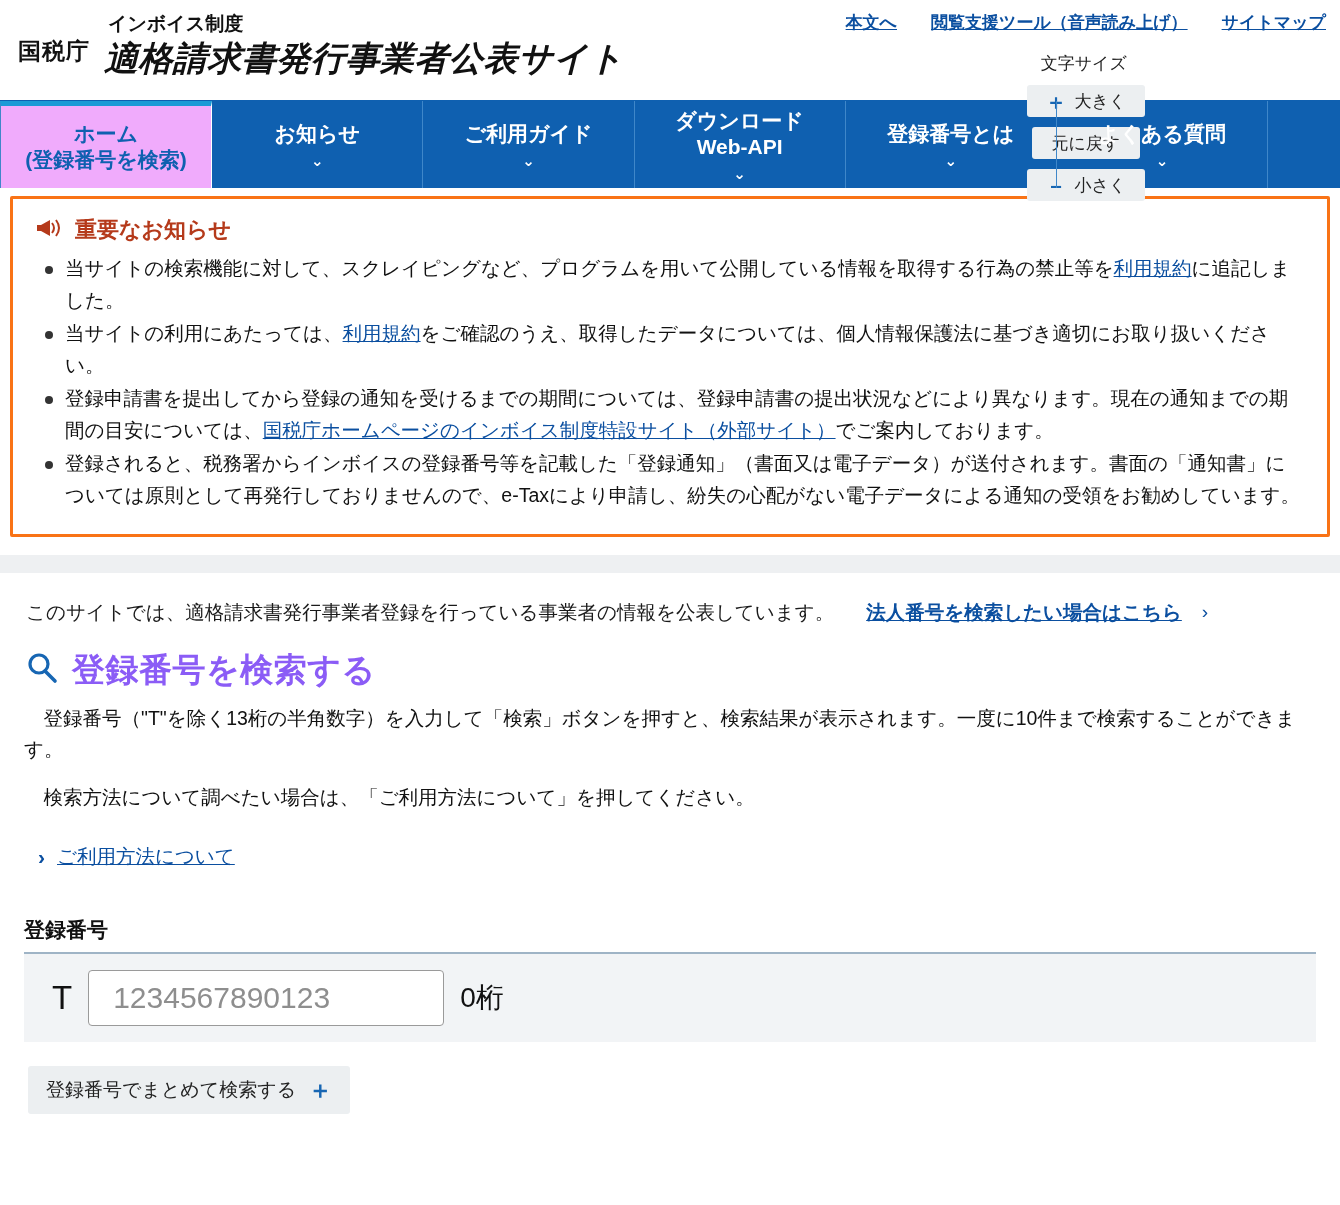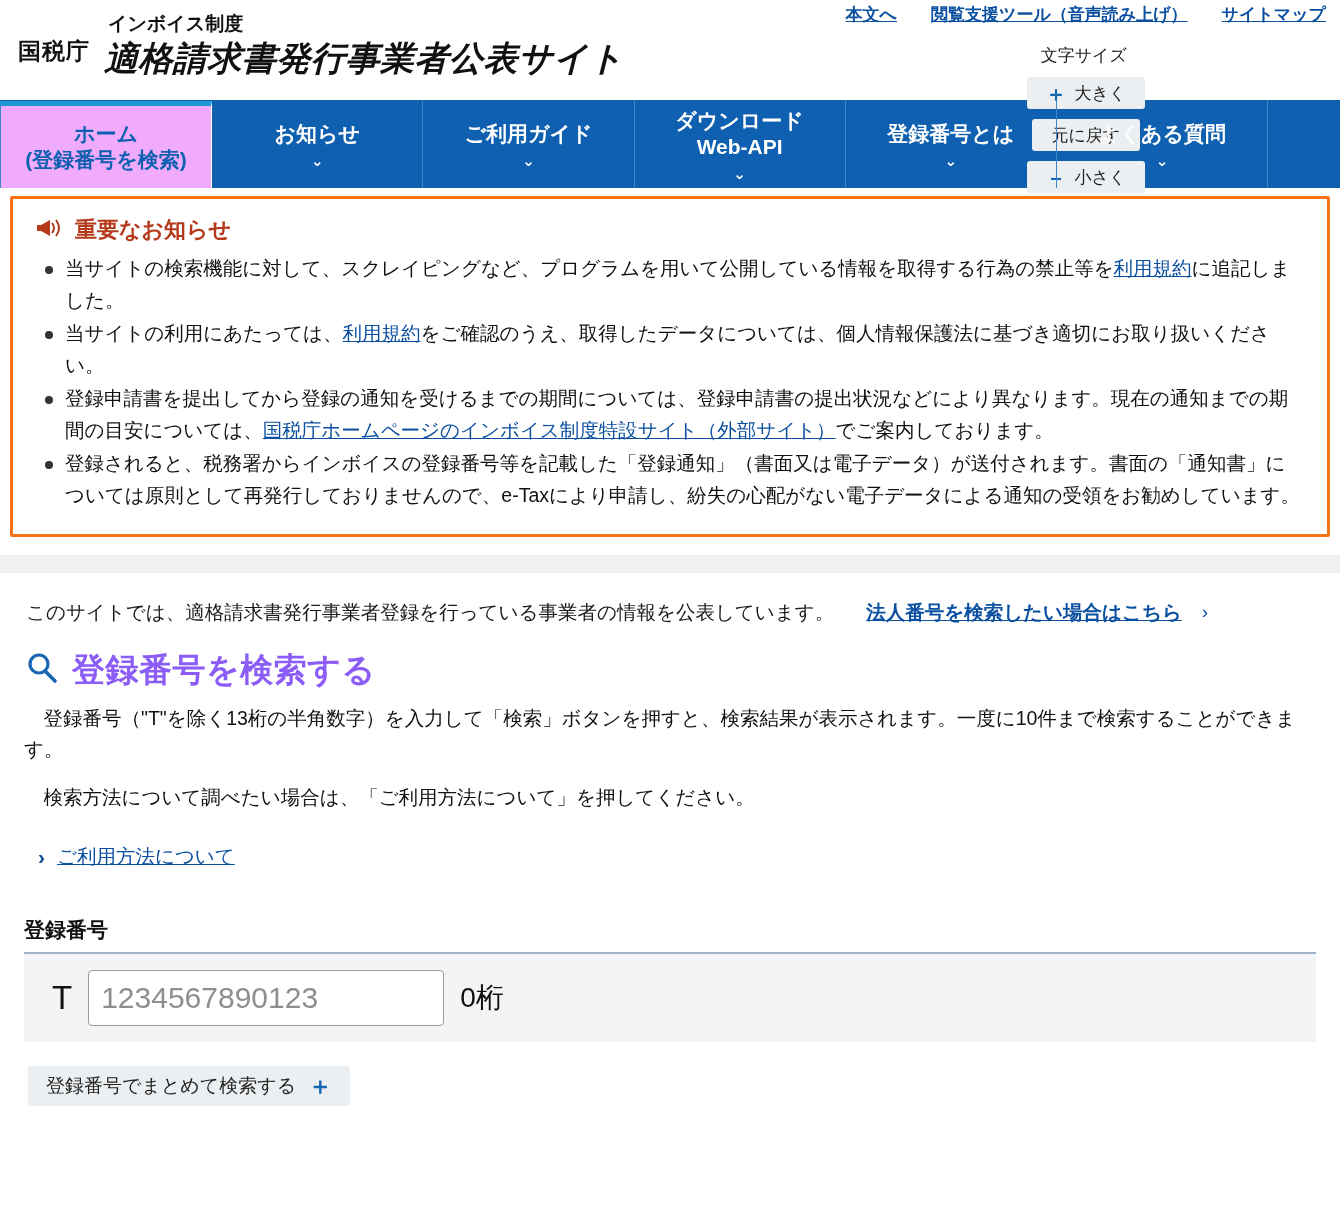--- a/index.html
+++ b/index.html
@@ -45,21 +45,21 @@
     font-size: 34px;
     font-weight: 700;
     color: #111;
     letter-spacing: 0.5px;
     font-style: italic;
   }
 
   .header-right {
     position: absolute;
     right: 14px;
-    top: 3px;
+    top: 11px;
     text-align: right;
   }
   .util-links {
     display: flex;
     justify-content: flex-end;
     gap: 34px;
     font-size: 17px;
     font-weight: 700;
     margin-bottom: 18px;
   }
@@ -267,40 +267,40 @@
   }
   .t-prefix {
     font-size: 33px;
     color: #111;
     font-weight: 400;
   }
   .reg-input {
     width: 356px;
     height: 56px;
     font-size: 30px;
-    padding: 4px 12px;
+    padding: 4px 24px;
     border: 1px solid #9a9a9a;
     border-radius: 4px;
     background: #ffffff;
     color: #333;
     font-family: inherit;
   }
   .reg-input::placeholder { color: #8e8e8e; }
   .digit-count {
     font-size: 28px;
     color: #111;
   }
 
   .bulk-btn {
     margin-top: 24px;
     margin-left: 4px;
     background: #eceff1;
     border: none;
     border-radius: 3px;
-    height: 40px;
+    height: 48px;
     padding: 0 18px;
     font-size: 19px;
     color: #222;
     display: inline-flex;
     align-items: center;
     gap: 12px;
     cursor: pointer;
     font-family: inherit;
   }
   .bulk-plus {

